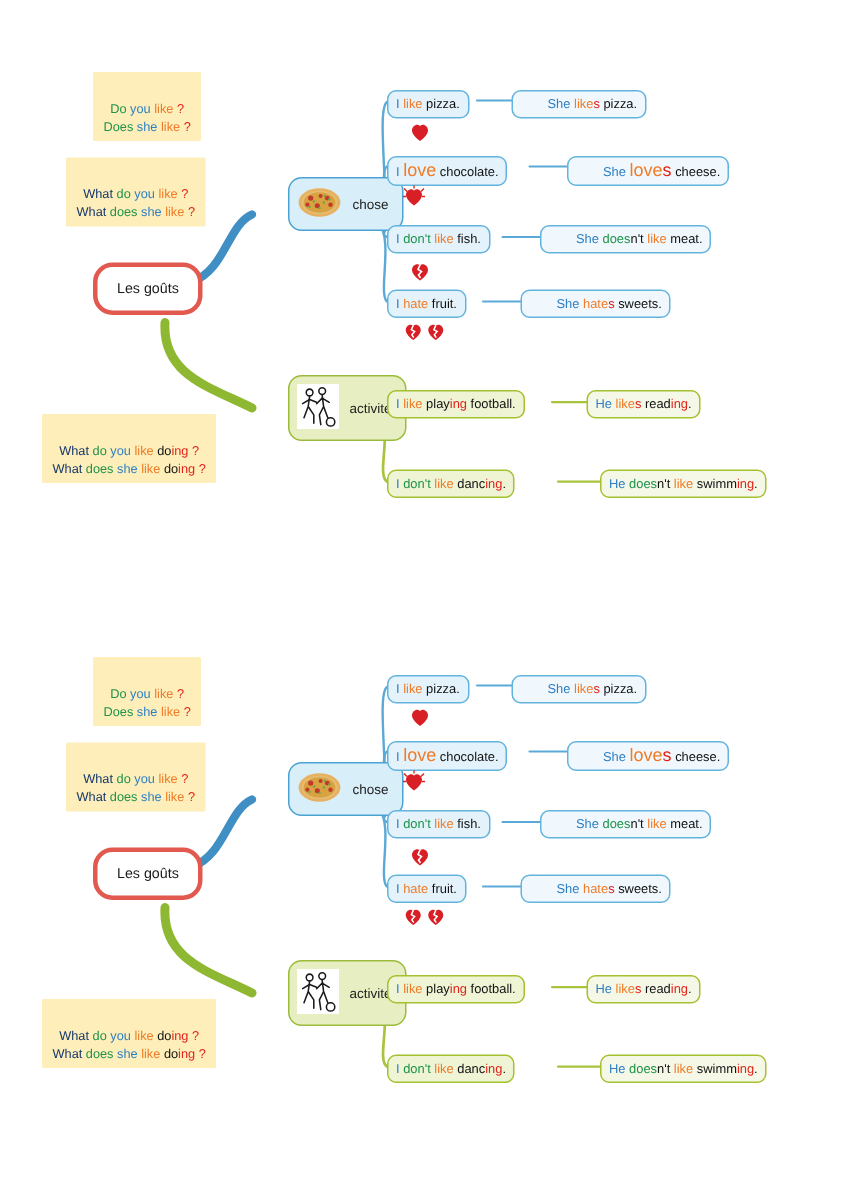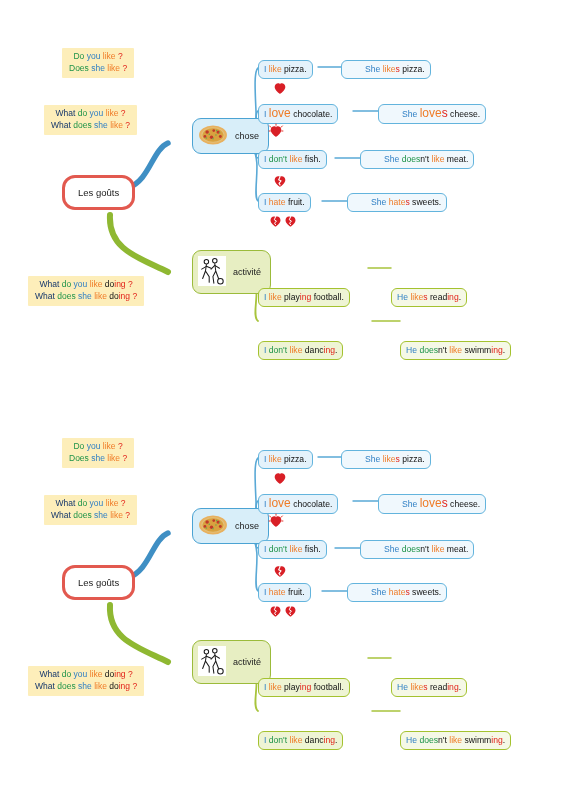--- a/index.html
+++ b/index.html
@@ -16,21 +16,21 @@
   .mm-bottom{top:400px;}
 
   svg.links{position:absolute;left:0;top:0;width:566px;height:370px;overflow:visible;}
 
   
   .node{position:absolute;box-sizing:border-box;white-space:nowrap;}
 
   
   .qbox{
     background:#fdeeba;
-    padding:3px 7px 4px 7px;
+    padding:19px 7px 4px 7px;
     font-size:8.5px;
     line-height:11.5px;
     text-align:center;
     border-radius:1px;
   }
   .qbox .l{display:block;}
 
   
   .central{
     border:3px solid #e2594f;
@@ -61,21 +61,20 @@
     background:#e4f2fb;
     border-radius:6px;
     padding:2.5px 5px 3px 5px;
     font-size:8.6px;
     line-height:11px;
     color:#111;
   }
   .pill.green{
     border-color:#a4c22f;
     background:#eef4d4;
-    margin-top:28px;
   }
   .pill.pale{background:#f0f8fd;padding-left:23px;}
   .pill.palegreen{background:#f5f8e6;}
 
   
   .w-blue{color:#2e7fc4;}
   .w-green{color:#1e9349;}
   .w-orange{color:#ef7c28;}
   .w-red{color:#e2231a;}
   .w-black{color:#111111;text-align:right;}

